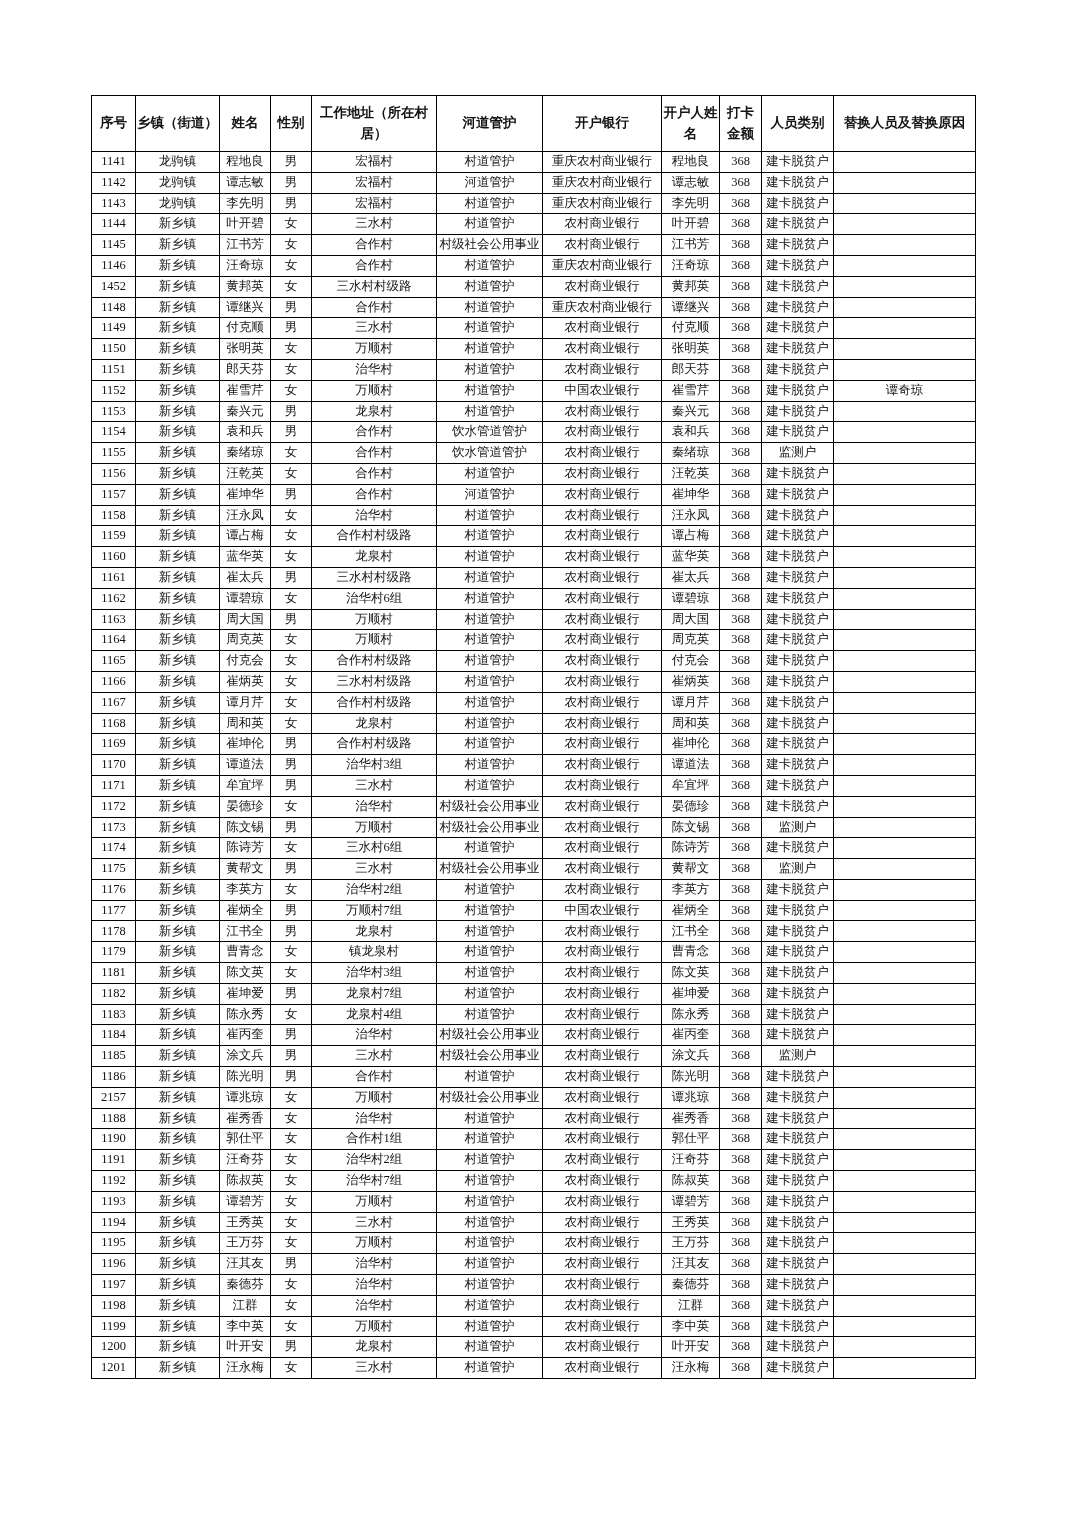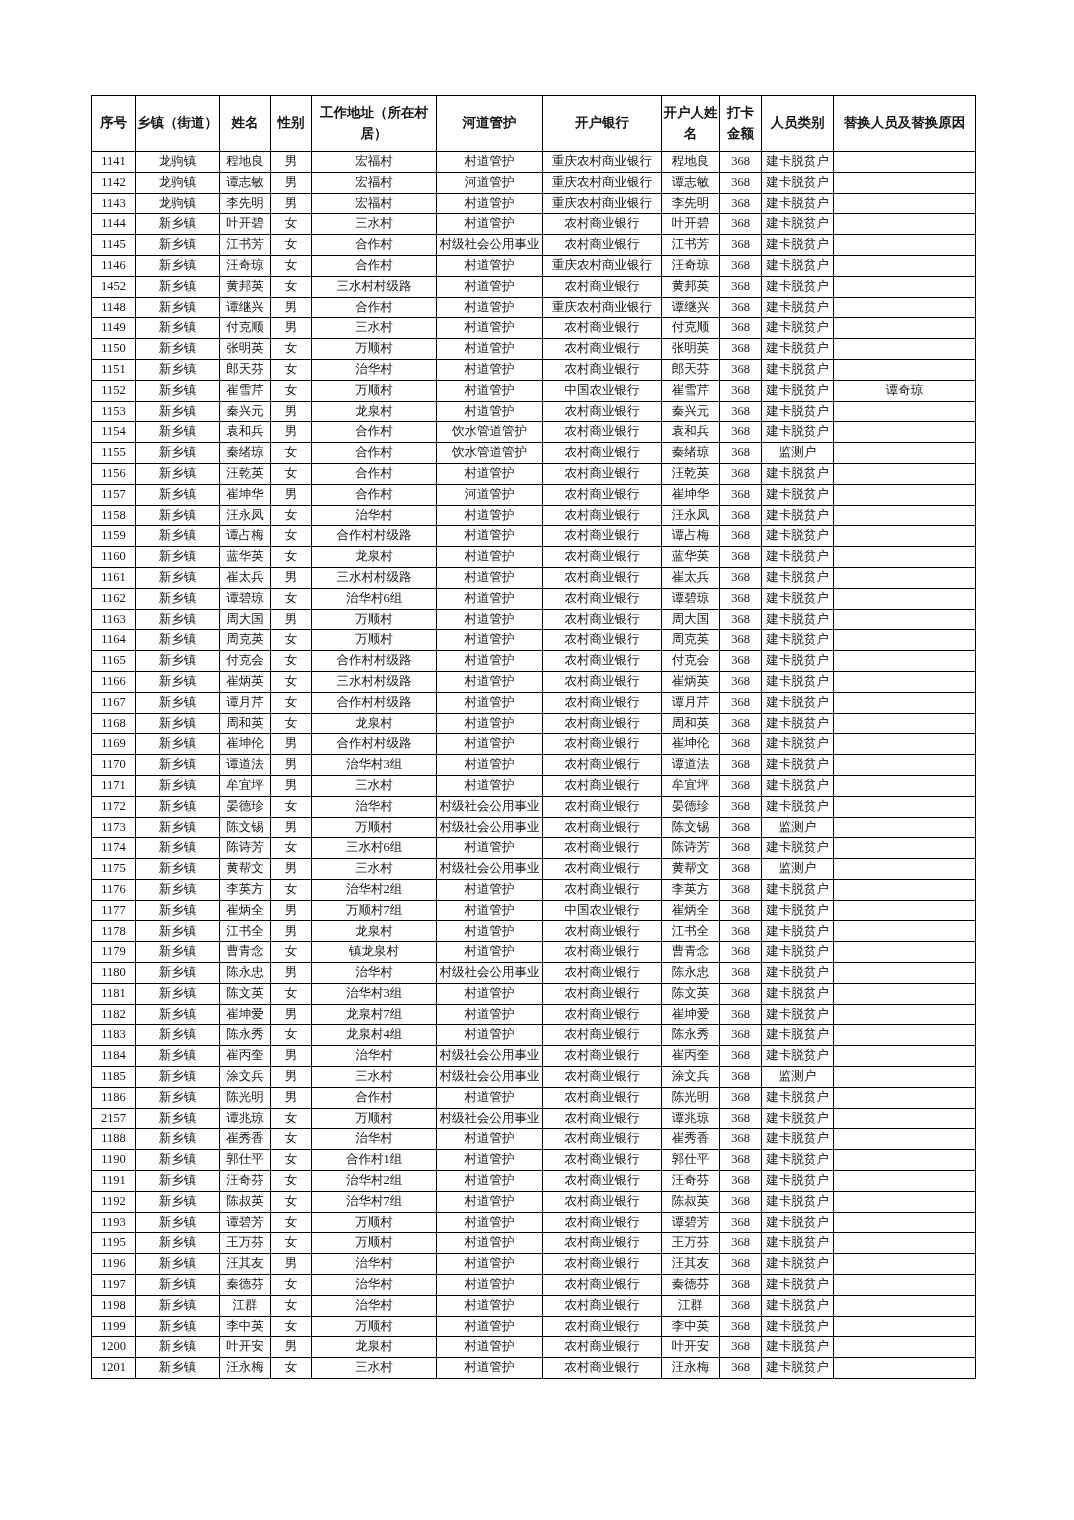--- a/index.html
+++ b/index.html
@@ -596,79 +596,66 @@
           <td>女</td>
           <td>镇龙泉村</td>
           <td>村道管护</td>
           <td>农村商业银行</td>
           <td>曹青念</td>
           <td>368</td>
           <td>建卡脱贫户</td>
           <td></td>
         </tr>
         <tr>
-          <td>1180</td>
-          <td>新乡镇</td>
-          <td>陈永忠</td>
+          <td>1181</td>
+          <td>新乡镇</td>
+          <td>陈文英</td>
+          <td>女</td>
+          <td>治华村3组</td>
+          <td>村道管护</td>
+          <td>农村商业银行</td>
+          <td>陈文英</td>
+          <td>368</td>
+          <td>建卡脱贫户</td>
+          <td></td>
+        </tr>
+        <tr>
+          <td>1182</td>
+          <td>新乡镇</td>
+          <td>崔坤爱</td>
+          <td>男</td>
+          <td>龙泉村7组</td>
+          <td>村道管护</td>
+          <td>农村商业银行</td>
+          <td>崔坤爱</td>
+          <td>368</td>
+          <td>建卡脱贫户</td>
+          <td></td>
+        </tr>
+        <tr>
+          <td>1183</td>
+          <td>新乡镇</td>
+          <td>陈永秀</td>
+          <td>女</td>
+          <td>龙泉村4组</td>
+          <td>村道管护</td>
+          <td>农村商业银行</td>
+          <td>陈永秀</td>
+          <td>368</td>
+          <td>建卡脱贫户</td>
+          <td></td>
+        </tr>
+        <tr>
+          <td>1184</td>
+          <td>新乡镇</td>
+          <td>崔丙奎</td>
           <td>男</td>
           <td>治华村</td>
           <td>村级社会公用事业</td>
           <td>农村商业银行</td>
-          <td>陈永忠</td>
-          <td>368</td>
-          <td>建卡脱贫户</td>
-          <td></td>
-        </tr>
-        <tr>
-          <td>1181</td>
-          <td>新乡镇</td>
-          <td>陈文英</td>
-          <td>女</td>
-          <td>治华村3组</td>
-          <td>村道管护</td>
-          <td>农村商业银行</td>
-          <td>陈文英</td>
-          <td>368</td>
-          <td>建卡脱贫户</td>
-          <td></td>
-        </tr>
-        <tr>
-          <td>1182</td>
-          <td>新乡镇</td>
-          <td>崔坤爱</td>
-          <td>男</td>
-          <td>龙泉村7组</td>
-          <td>村道管护</td>
-          <td>农村商业银行</td>
-          <td>崔坤爱</td>
-          <td>368</td>
-          <td>建卡脱贫户</td>
-          <td></td>
-        </tr>
-        <tr>
-          <td>1183</td>
-          <td>新乡镇</td>
-          <td>陈永秀</td>
-          <td>女</td>
-          <td>龙泉村4组</td>
-          <td>村道管护</td>
-          <td>农村商业银行</td>
-          <td>陈永秀</td>
-          <td>368</td>
-          <td>建卡脱贫户</td>
-          <td></td>
-        </tr>
-        <tr>
-          <td>1184</td>
-          <td>新乡镇</td>
-          <td>崔丙奎</td>
-          <td>男</td>
-          <td>治华村</td>
-          <td>村级社会公用事业</td>
-          <td>农村商业银行</td>
           <td>崔丙奎</td>
           <td>368</td>
           <td>建卡脱贫户</td>
           <td></td>
         </tr>
         <tr>
           <td>1185</td>
           <td>新乡镇</td>
           <td>涂文兵</td>
           <td>男</td>
@@ -760,20 +747,33 @@
         </tr>
         <tr>
           <td>1193</td>
           <td>新乡镇</td>
           <td>谭碧芳</td>
           <td>女</td>
           <td>万顺村</td>
           <td>村道管护</td>
           <td>农村商业银行</td>
           <td>谭碧芳</td>
+          <td>368</td>
+          <td>建卡脱贫户</td>
+          <td></td>
+        </tr>
+        <tr>
+          <td>1194</td>
+          <td>新乡镇</td>
+          <td>王秀英</td>
+          <td>女</td>
+          <td>三水村</td>
+          <td>村道管护</td>
+          <td>农村商业银行</td>
+          <td>王秀英</td>
           <td>368</td>
           <td>建卡脱贫户</td>
           <td></td>
         </tr>
         <tr>
           <td>1195</td>
           <td>新乡镇</td>
           <td>王万芬</td>
           <td>女</td>
           <td>万顺村</td>

